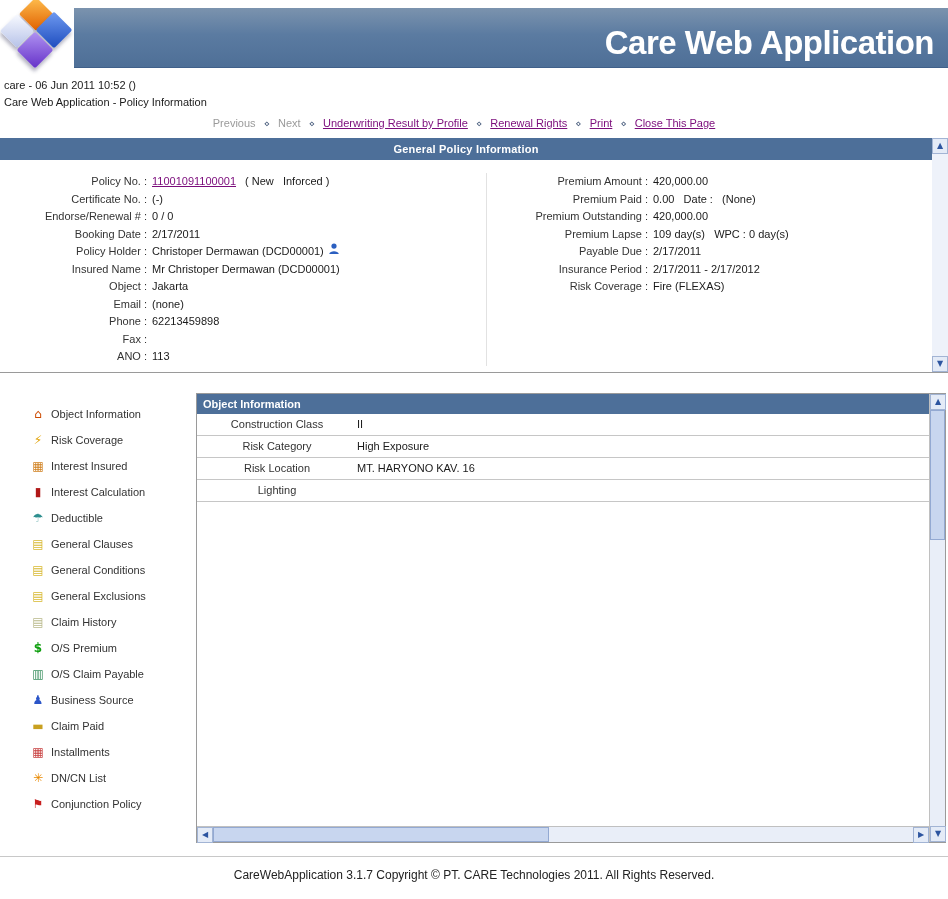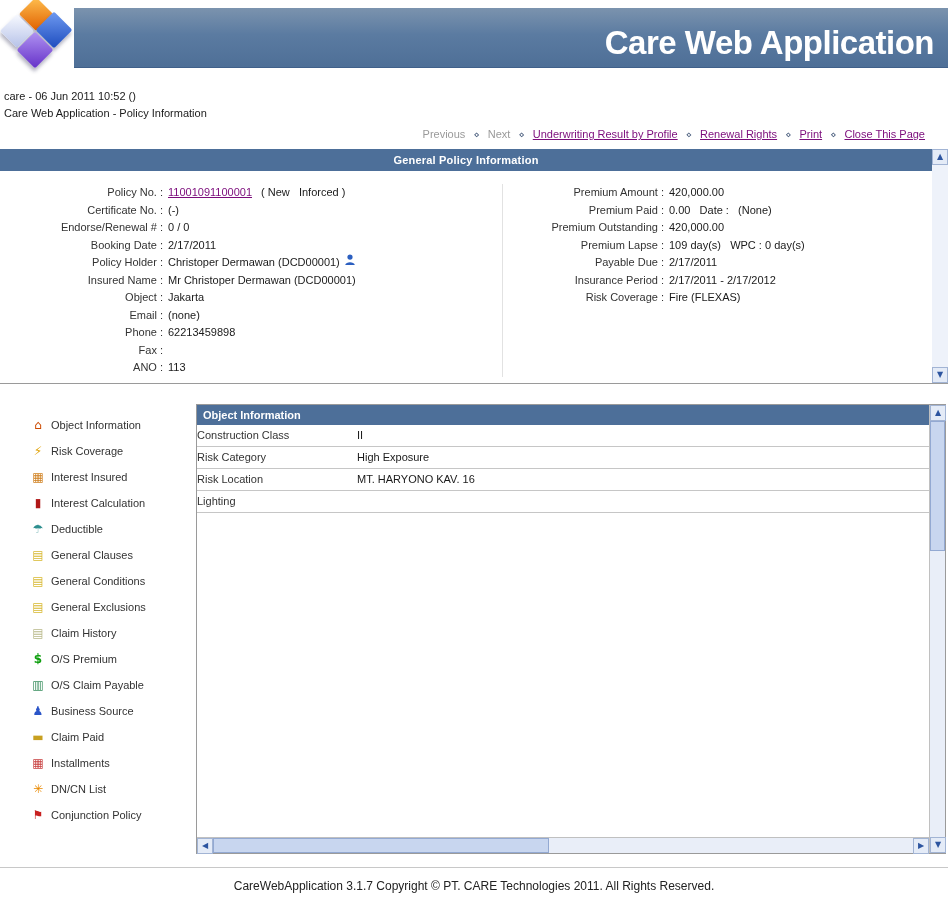--- a/index.html
+++ b/index.html
@@ -13,31 +13,31 @@
     border-bottom:1px solid #40608a}
   .app-title{position:absolute;right:14px;top:16px;font-size:33px;color:#fff;letter-spacing:-0.5px;font-weight:700}
   .logo{position:absolute;left:0;top:0;width:74px;height:76px;background:#fff;z-index:2}
   .diamond{position:absolute;border-radius:2px;transform:rotate(45deg);box-shadow:2px 3px 4px rgba(40,40,80,.35)}
   .d-orange{left:24px;top:2px;width:24px;height:24px;background:linear-gradient(135deg,#ffc050,#e06000)}
   .d-pale{left:5px;top:19px;width:24px;height:24px;background:linear-gradient(135deg,#f8faff,#b6c2e8)}
   .d-blue{left:41px;top:17px;width:26px;height:26px;background:linear-gradient(135deg,#6f9af0,#1d4cbe)}
   .d-purple{left:22px;top:37px;width:26px;height:26px;background:linear-gradient(135deg,#b093f2,#6531c8)}
 
   
-  .meta{margin:12px 0 0 4px;line-height:17px;color:#1a1a1a}
-  .nav-row{margin:6px 20px 0 0;text-align:right;height:16px}
+  .meta{margin:1px 0 0 4px;line-height:17px;color:#1a1a1a}
+  .nav-row{margin:6px 20px 0 0;text-align:center;height:16px}
   .nav-row a{color:#7b0c7b;margin:0 3px}
   .nav-muted{color:#9a9a9a !important;text-decoration:none}
   .nav-sep{color:#44597a;font-size:10px;margin:0 2px}
 
   
   .policy-frame{position:relative;margin-top:5px;border-bottom:1px solid #9a9a9a}
   .policy-titlebar{height:22px;line-height:22px;margin-right:16px;background:#4d6f99;color:#fff;
     font-weight:bold;text-align:center;letter-spacing:.2px}
-  .policy-body{display:flex;padding:13px 16px 6px 16px}
+  .policy-body{display:flex;padding:13px 16px 6px 0}
   .pcol-left{width:486px}
   .pcol-right{flex:1;border-left:1px solid #e2e2e2}
   .prow{display:flex;line-height:17.5px}
   .plabel{width:152px;text-align:right;padding-right:5px;color:#333;white-space:pre;flex:none}
   .pcol-right .plabel{width:166px}
   .pvalue{white-space:pre;color:#1a1a1a}
   .pol-link{color:#7b0c7b;white-space:pre}
   .pextra{white-space:pre;margin-left:9px;color:#1a1a1a}
   .person-svg{margin-left:4px;vertical-align:-2px}
 
@@ -54,21 +54,21 @@
   .icon{width:16px;margin-right:5px;text-align:center;font-size:12px;line-height:16px;
     font-family:"DejaVu Sans",sans-serif;flex:none}
   .icon-coin{font-weight:bold}
   .side-label{color:#333}
 
   .panel{flex:1;margin-right:2px;border:1px solid #9a9a9a;display:grid;
     grid-template-columns:1fr 16px;grid-template-rows:1fr 16px;background:#fff}
   .panel-main{grid-column:1;grid-row:1;display:flex;flex-direction:column;overflow:hidden}
   .panel-titlebar{height:20px;line-height:20px;background:#4d6f99;color:#fff;font-weight:bold;padding-left:6px;flex:none}
   .trow{display:flex;height:22px;border-bottom:1px solid #c6c6c6;align-items:center;flex:none}
-  .tlabel{width:160px;text-align:left;padding-right:0;color:#333;flex:none}
+  .tlabel{width:160px;text-align:center;padding-right:0;color:#333;flex:none}
   .tvalue{color:#1a1a1a;white-space:pre}
   .panel-spacer{flex:1}
 
   .h-scroll{grid-column:1;grid-row:2;display:flex;background:#e9eef8;border-top:1px solid #c0c0c0}
   .h-track{flex:1;position:relative;background:#e9eef8}
   .h-thumb{position:absolute;left:0;top:0;bottom:0;width:48%;background:#c8d6ef;border:1px solid #93a9d2}
   .v-scroll{grid-column:2;grid-row:1/3;display:flex;flex-direction:column;background:#e9eef8;border-left:1px solid #c0c0c0}
   .v-track{flex:1;position:relative}
   .v-thumb{position:absolute;top:0;left:0;right:0;height:130px;background:#c8d6ef;border:1px solid #93a9d2}
 

